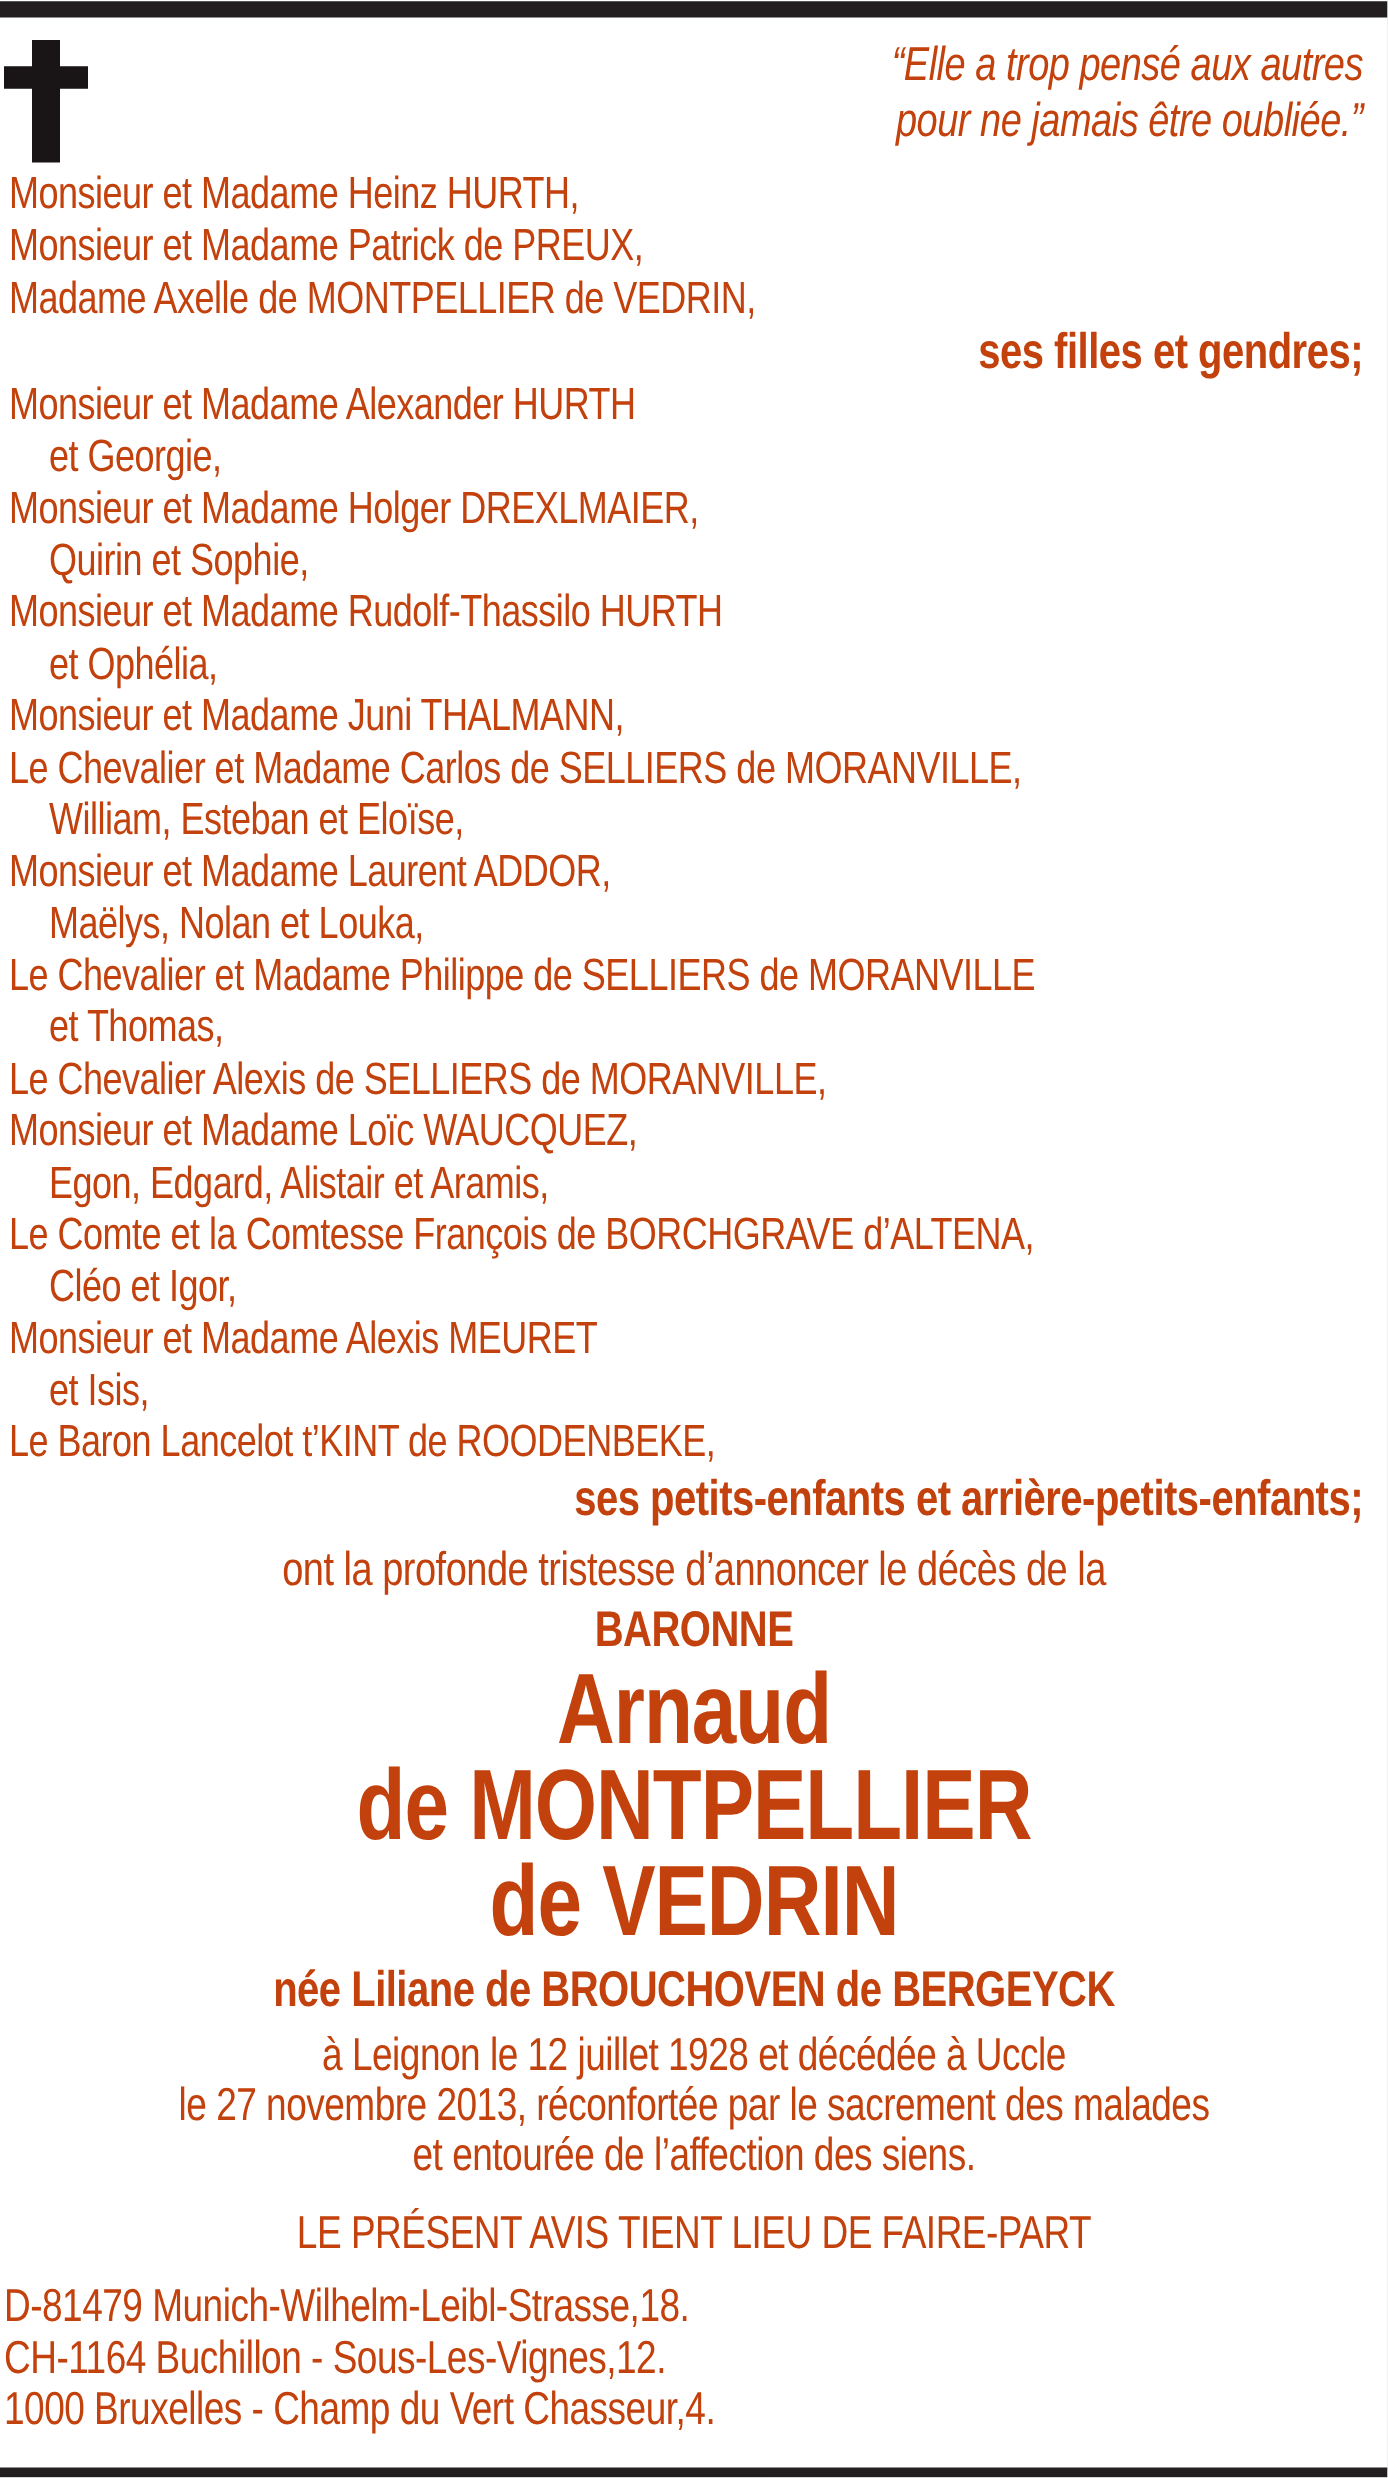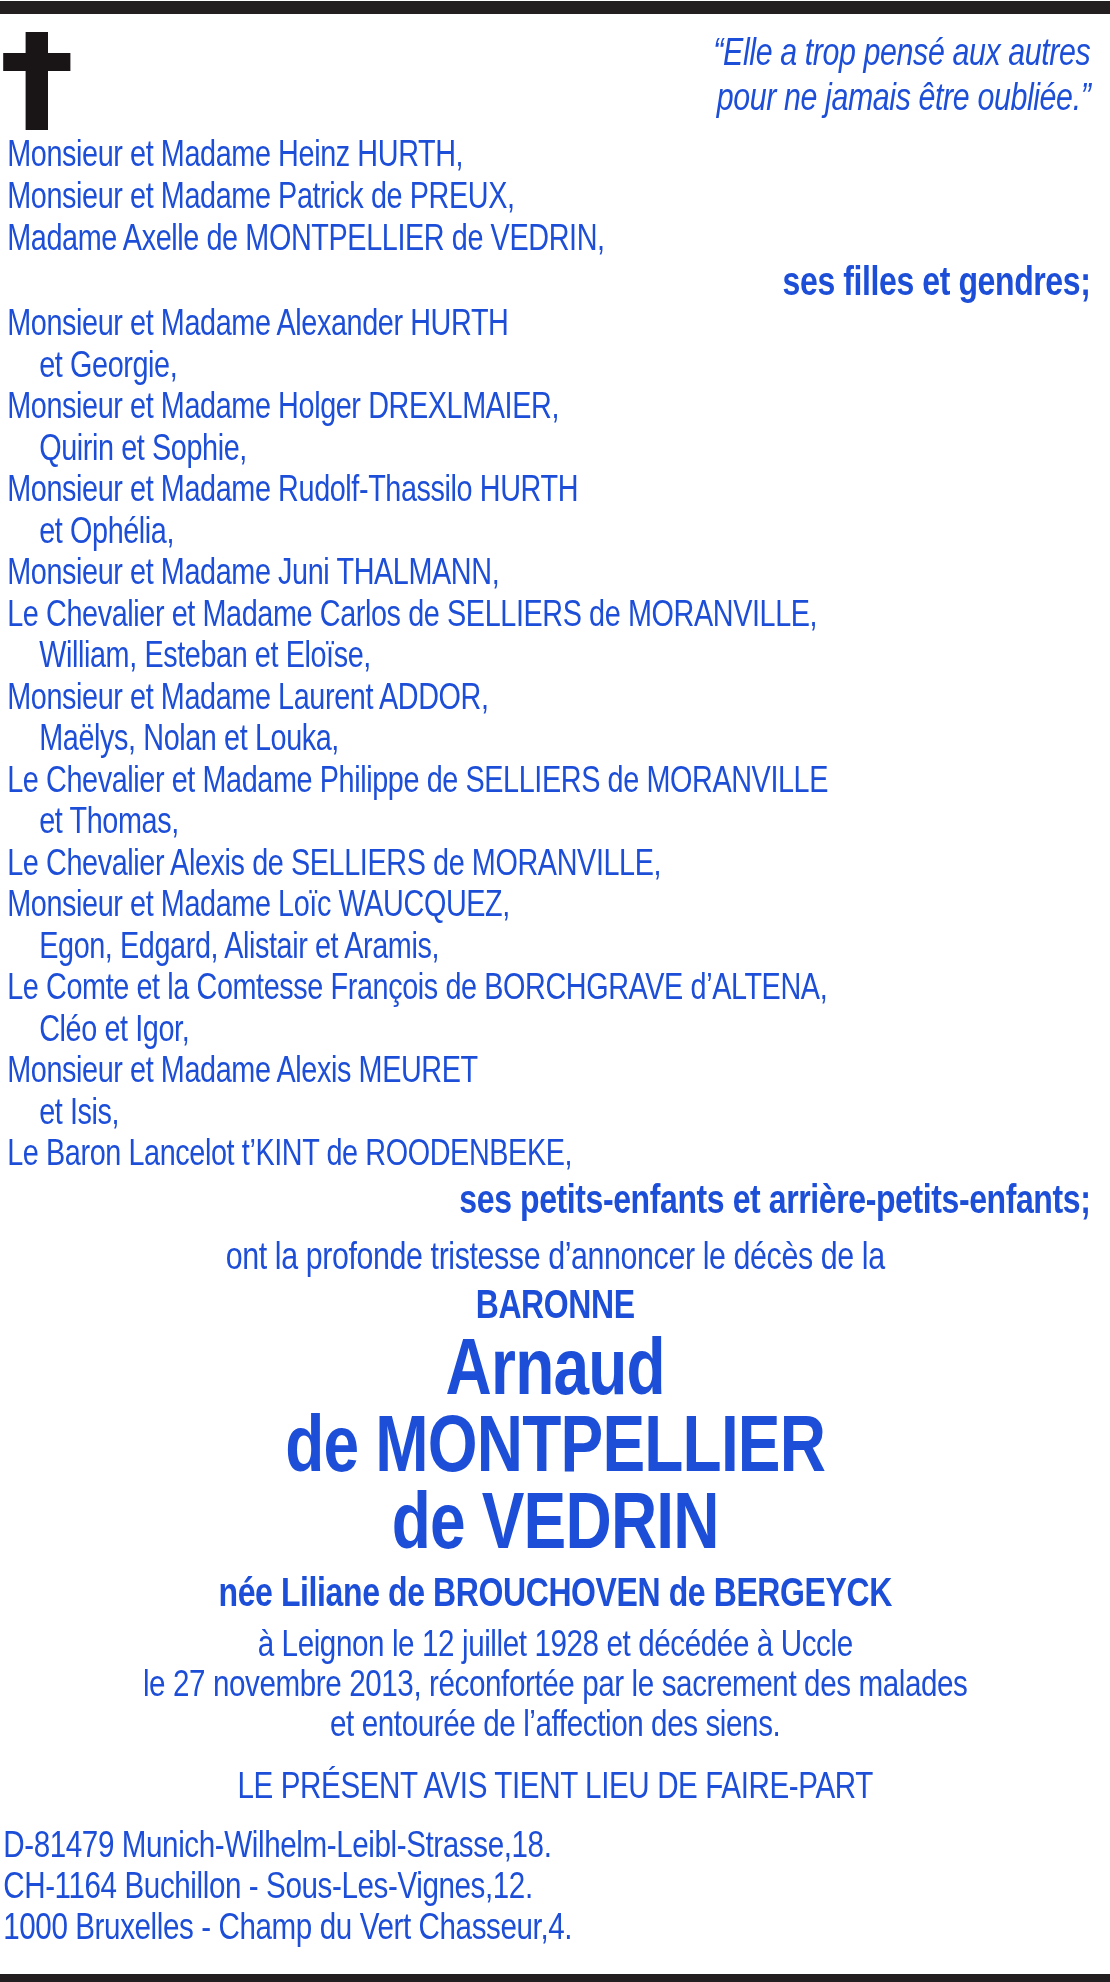--- a/index.html
+++ b/index.html
@@ -1,18 +1,18 @@
 <!DOCTYPE html>
 <html><head>
 <meta charset="utf-8">
 <style>
   html,body{margin:0;padding:0;background:#e8e8e8;}
   .page{
     position:relative;width:1110px;height:1982px;background:#ffffff;
-    overflow:hidden;margin:0 auto;color:#1d4ed8;
+    overflow:hidden;margin:0 auto;color:#c2410c;
     font-family:"Liberation Sans", sans-serif;
   }
   
   .squeeze{
     position:absolute;top:0;left:0;width:1388px;height:1982px;
     transform:scaleX(0.8);transform-origin:0 0;
   }
   .bar{position:absolute;left:0;width:100%;background:#231f20;}
   .bar-top{top:1px;height:13px;}
   .bar-bottom{top:1974px;height:8px;}

